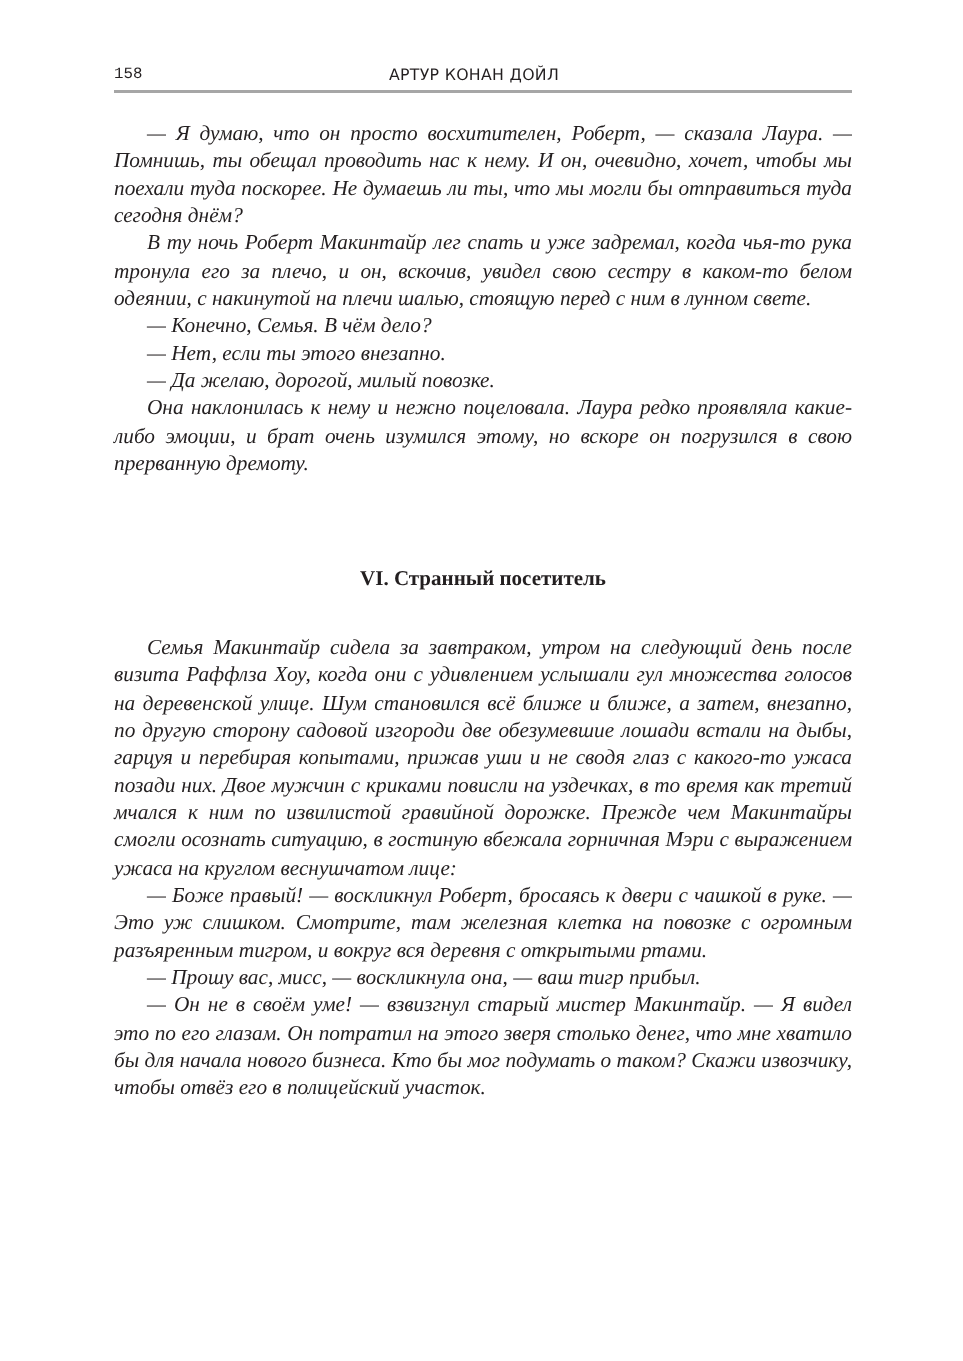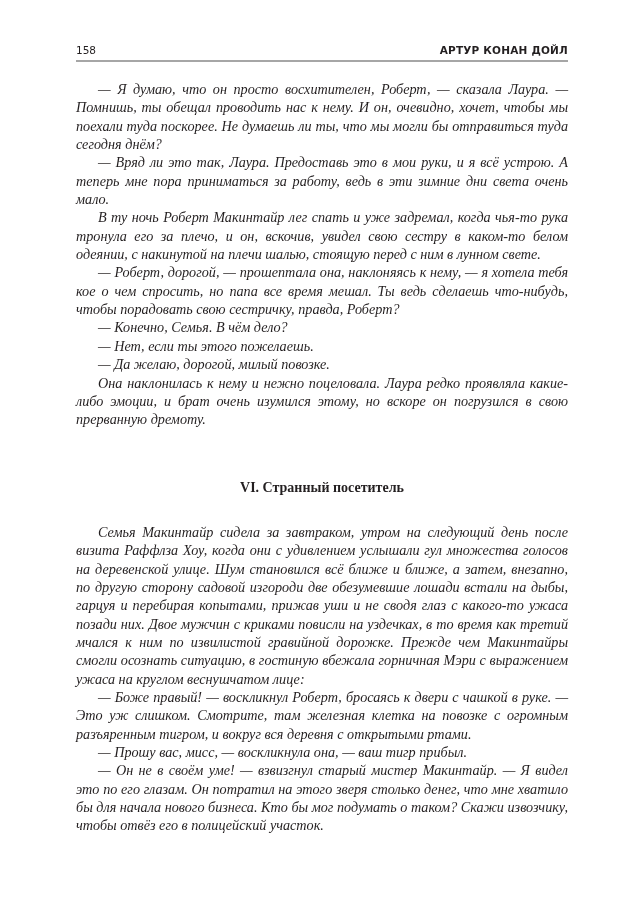--- a/index.html
+++ b/index.html
@@ -1,42 +1,40 @@
 <!DOCTYPE html>
 <html><head>
   <meta charset="utf-8">
   <style>
     html, body { margin:0; padding:0; background:#ffffff; }
     body { width:642px; height:907px; position:relative; overflow:hidden; }
     .page { position:absolute; left:76px; top:40px; width:492px; color:#231f20; }
     .header { position:relative; height:20px; border-bottom:2px solid #a6a6a6; font-family:"DejaVu Sans", sans-serif; font-size:10.5px; color:#231f20; }
-    .header .num { position:absolute; left:0; top:4px; }
-    .header .title { position:absolute; left:0; right:0; top:4px; text-align:right; letter-spacing:0.2px;font-weight:bold; }
+    .header .num { position:absolute; left:0; top:4px;font-family:Liberation Mono, monospace; }
+    .header .title { position:absolute; left:0; right:12px; top:4px; text-align:center; letter-spacing:0.2px; }
     .body { margin-top:18px; font-family:"Liberation Serif", serif; font-size:14.2px; line-height:18.35px; text-align:justify; }
     .body p { margin:0; text-indent:22px;font-style:italic; }
-    .chapter { font-family:"Liberation Serif", serif; font-weight:bold; font-size:14px; text-align:center; margin-top:4px; }
+    .chapter { font-family:"Liberation Serif", serif; font-weight:bold; font-size:14px; text-align:center; margin-top:14px; }
     .gap1 { height:46px; }
     .gap2 { height:26px; }
   </style>
 </head>
 <body>
 
 <div class="page">
   <div class="header">
     <span class="num">158</span>
     <span class="title">АРТУР КОНАН ДОЙЛ</span>
   </div>
 
   <div class="body">
     <p>— Я думаю, что он просто восхитителен, Роберт, — сказала Лаура. — Помнишь, ты обещал проводить нас к нему. И он, очевидно, хочет, чтобы мы поехали туда поскорее. Не думаешь ли ты, что мы могли бы отправиться туда сегодня днём?</p>
-    <p>— Вряд ли это так, Лаура. Предоставь это в мои руки, и я всё устрою. А теперь мне пора приниматься за работу, ведь в эти зимние дни света очень мало.</p>
     <p>В ту ночь Роберт Макинтайр лег спать и уже задремал, когда чья-то рука тронула его за плечо, и он, вскочив, увидел свою сестру в каком-то белом одеянии, с накинутой на плечи шалью, стоящую перед с ним в лунном свете.</p>
-    <p>— Роберт, дорогой, — прошептала она, наклоняясь к нему, — я хотела тебя кое о чем спросить, но папа все время мешал. Ты ведь сделаешь что-нибудь, чтобы порадовать свою сестричку, правда, Роберт?</p>
     <p>— Конечно, Семья. В чём дело?</p>
-    <p>— Нет, если ты этого пожелаешь.</p>
+    <p>— Нет, если ты этого внезапно.</p>
     <p>— Да желаю, дорогой, милый повозке.</p>
     <p>Она наклонилась к нему и нежно поцеловала. Лаура редко проявляла какие-либо эмоции, и брат очень изумился этому, но вскоре он погрузился в свою прерванную дремоту.</p>
 
     <div class="gap1"></div>
     <div class="chapter">VI. Странный посетитель</div>
     <div class="gap2"></div>
 
     <p>Семья Макинтайр сидела за завтраком, утром на следующий день после визита Раффлза Хоу, когда они с удивлением услышали гул множества голосов на деревенской улице. Шум становился всё ближе и ближе, а затем, внезапно, по другую сторону садовой изгороди две обезумевшие лошади встали на дыбы, гарцуя и перебирая копытами, прижав уши и не сводя глаз с какого-то ужаса позади них. Двое мужчин с криками повисли на уздечках, в то время как третий мчался к ним по извилистой гравийной дорожке. Прежде чем Макинтайры смогли осознать ситуацию, в гостиную вбежала горничная Мэри с выражением ужаса на круглом веснушчатом лице:</p>
     <p>— Боже правый! — воскликнул Роберт, бросаясь к двери с чашкой в руке. — Это уж слишком. Смотрите, там железная клетка на повозке с огромным разъяренным тигром, и вокруг вся деревня с открытыми ртами.</p>
     <p>— Прошу вас, мисс, — воскликнула она, — ваш тигр прибыл.</p>

